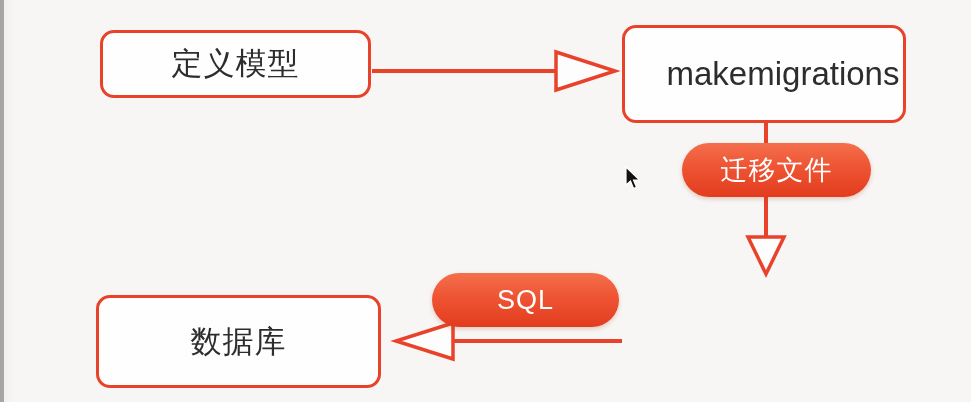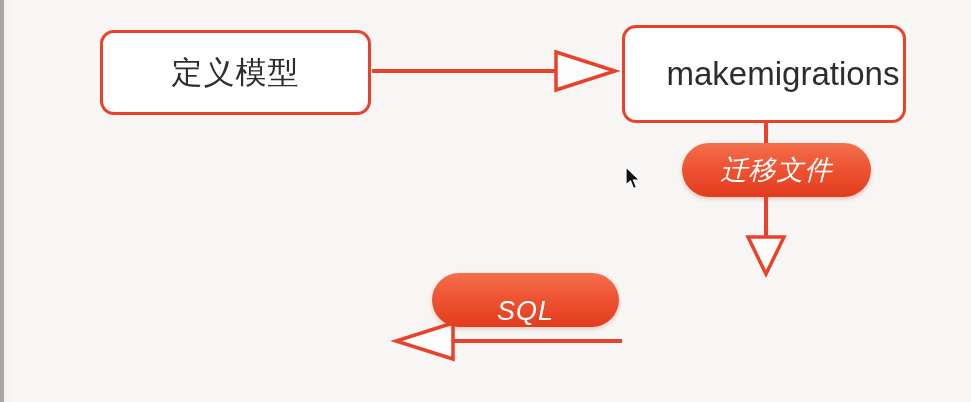--- a/index.html
+++ b/index.html
@@ -43,21 +43,20 @@
     letter-spacing: 0;
   }
   .pill {
     position: absolute;
     background: linear-gradient(180deg, #f46f4c 0%, #ee5433 45%, #e23c1e 100%);
     border-radius: 27px;
     display: flex;
     align-items: center;
     justify-content: center;
     box-shadow: 0 2px 4px rgba(180,60,30,.25);
-    font-style: italic;
   }
   .pill-label {
     color: #ffffff;
     font-size: 27px;
     letter-spacing: 1px;
   }
   .arrows {
     position: absolute;
     left: 0; top: 0;
     width: 971px; height: 402px;
@@ -82,35 +81,38 @@
       <line x1="766" y1="122" x2="766" y2="238" stroke="#e8432a" stroke-width="4"></line>
       <polygon points="748,237 784,237 766,274" fill="#fdfdfd" stroke="#e8432a" stroke-width="3.5" stroke-linejoin="miter"></polygon>
     </g>
 
     <g>
       <line x1="622" y1="341" x2="452" y2="341" stroke="#e8432a" stroke-width="4"></line>
       <polygon points="453,323 453,359 396,341" fill="#fdfdfd" stroke="#e8432a" stroke-width="3.5" stroke-linejoin="miter"></polygon>
     </g>
   </svg>
 
-  <div class="node" style="left:100px; top:30px; width:271px; height:85px;">
+  <div class="node" style="left:100px; top:30px; width:271px; height:68px;">
     <span class="node-label">定义模型</span>
   </div>
 
   <div class="node" style="left:622px; top:25px; width:284px; height:98px;padding-left:38px;">
     <span class="node-label latin">makemigrations</span>
   </div>
 
 
+  <div class="node" style="left:96px; top:295px; width:285px; height:93px;">
+    <span class="node-label">数据库</span>
+  </div>
 
   <div class="pill" style="left:682px; top:143px; width:189px; height:54px;">
     <span class="pill-label">迁移文件</span>
   </div>
 
-  <div class="pill" style="left:432px; top:273px; width:187px; height:54px;align-items:flex-end;">
+  <div class="pill" style="left:432px; top:273px; width:187px; height:54px;">
     <span class="pill-label">SQL</span>
   </div>
 
   <svg style="position:absolute; left:624px; top:166px;" width="22" height="26" viewBox="0 0 22 26">
     <path d="M2,1 L2,19 L6.5,15 L9.5,22.5 L12.5,21.2 L9.5,14 L15.5,14 Z" fill="#111111" stroke="#ffffff" stroke-width="1.2"></path>
   </svg>
 
 </div>
 
 </body></html>

